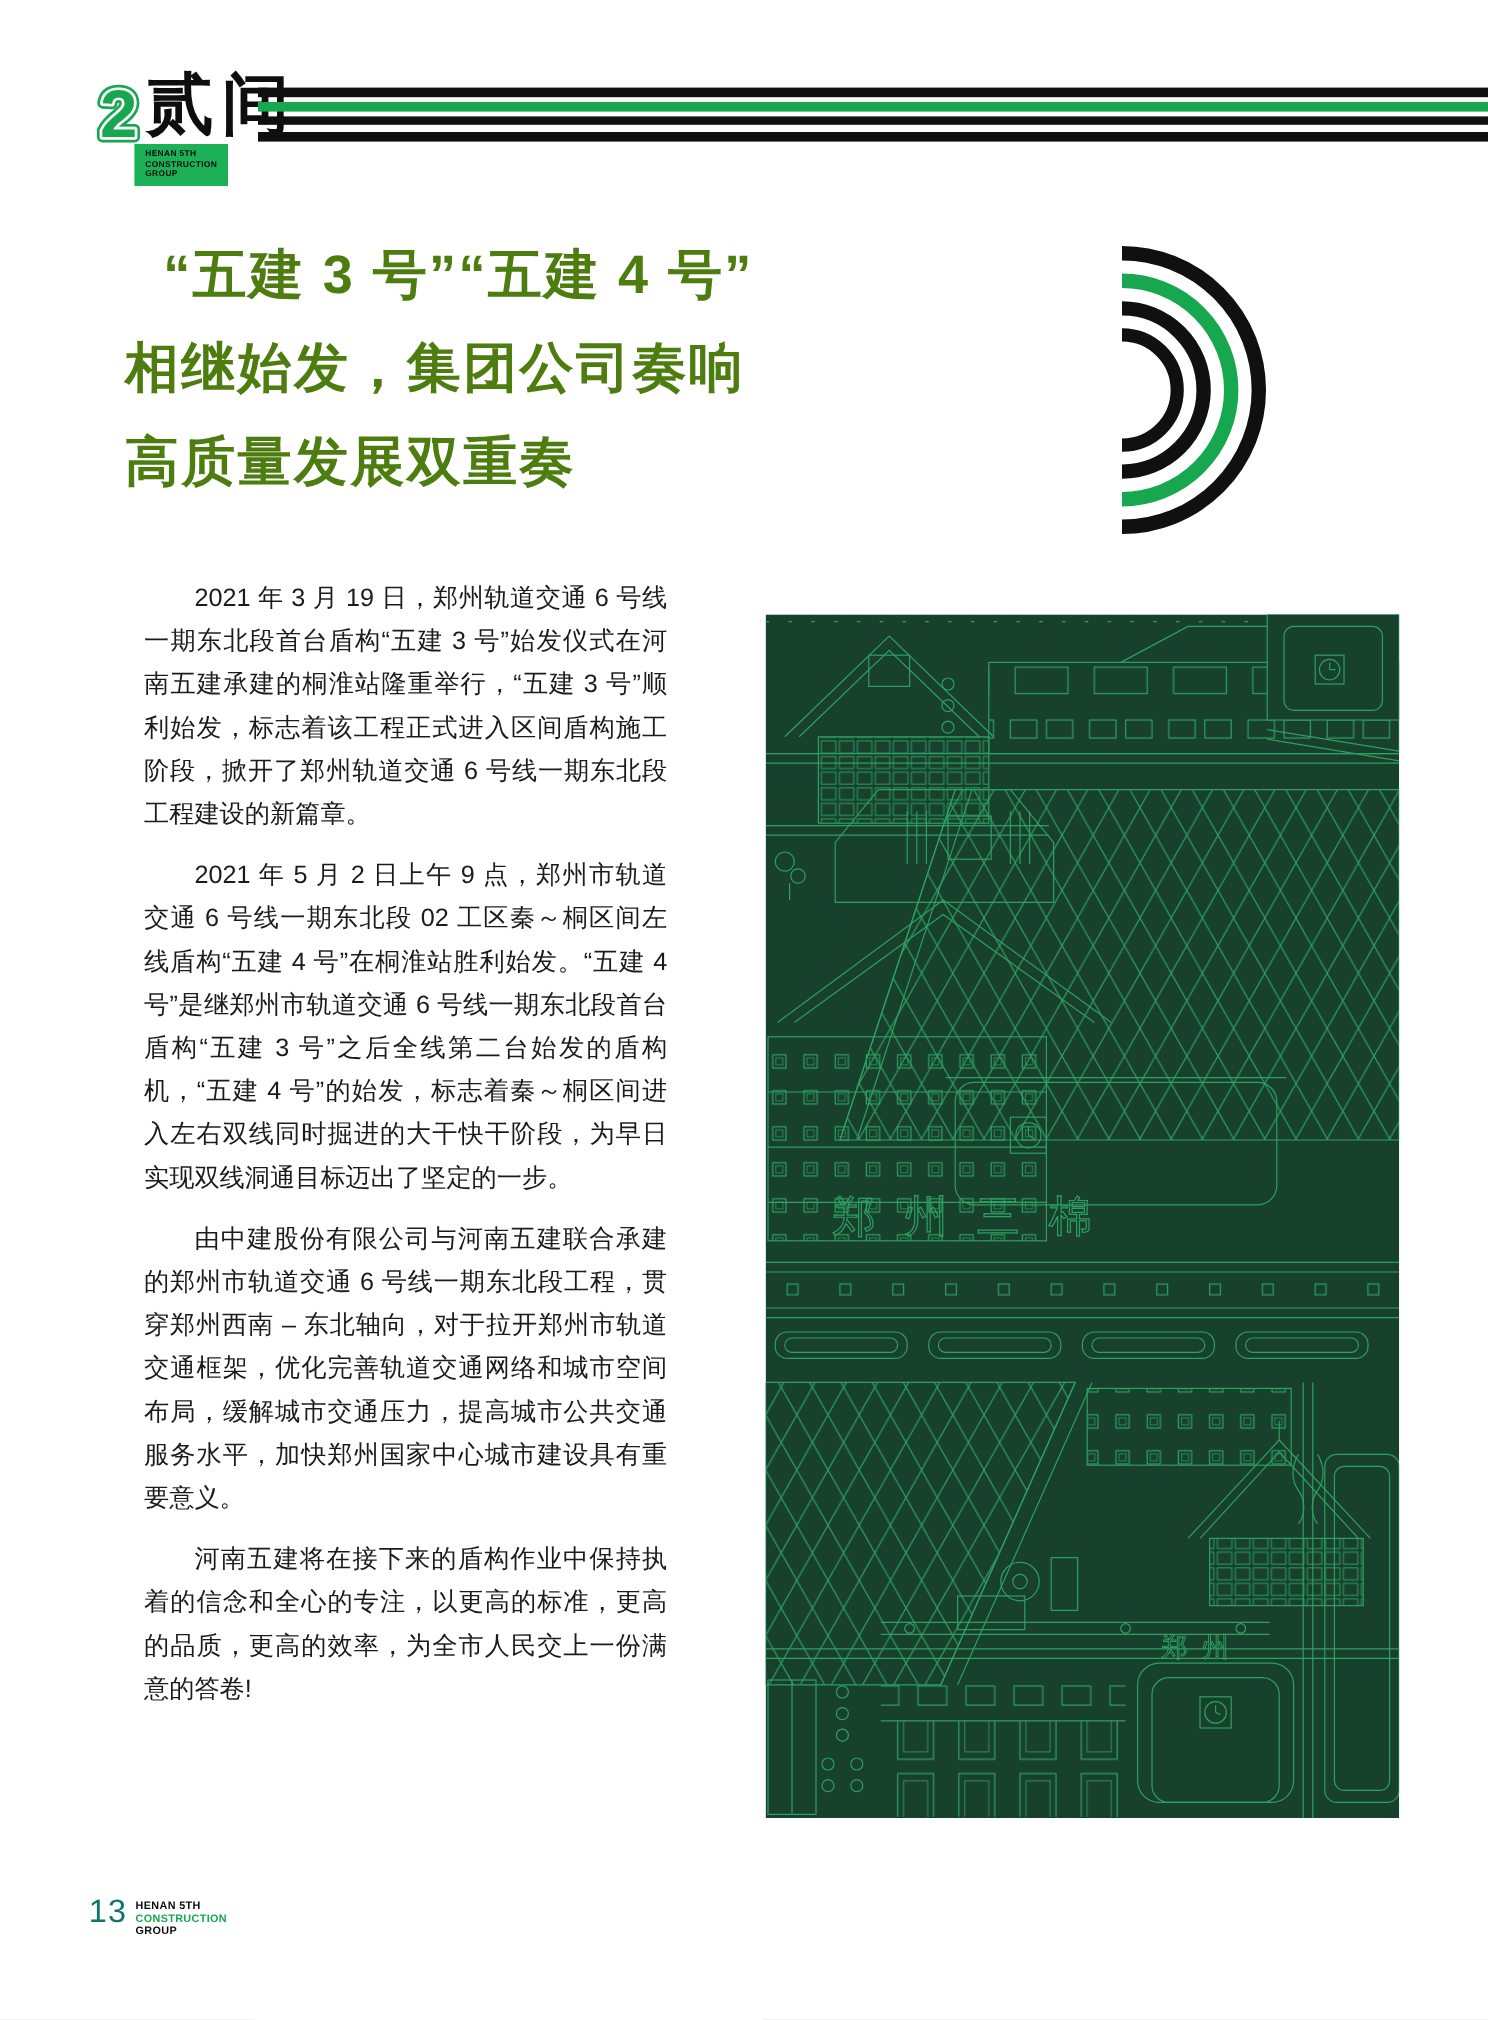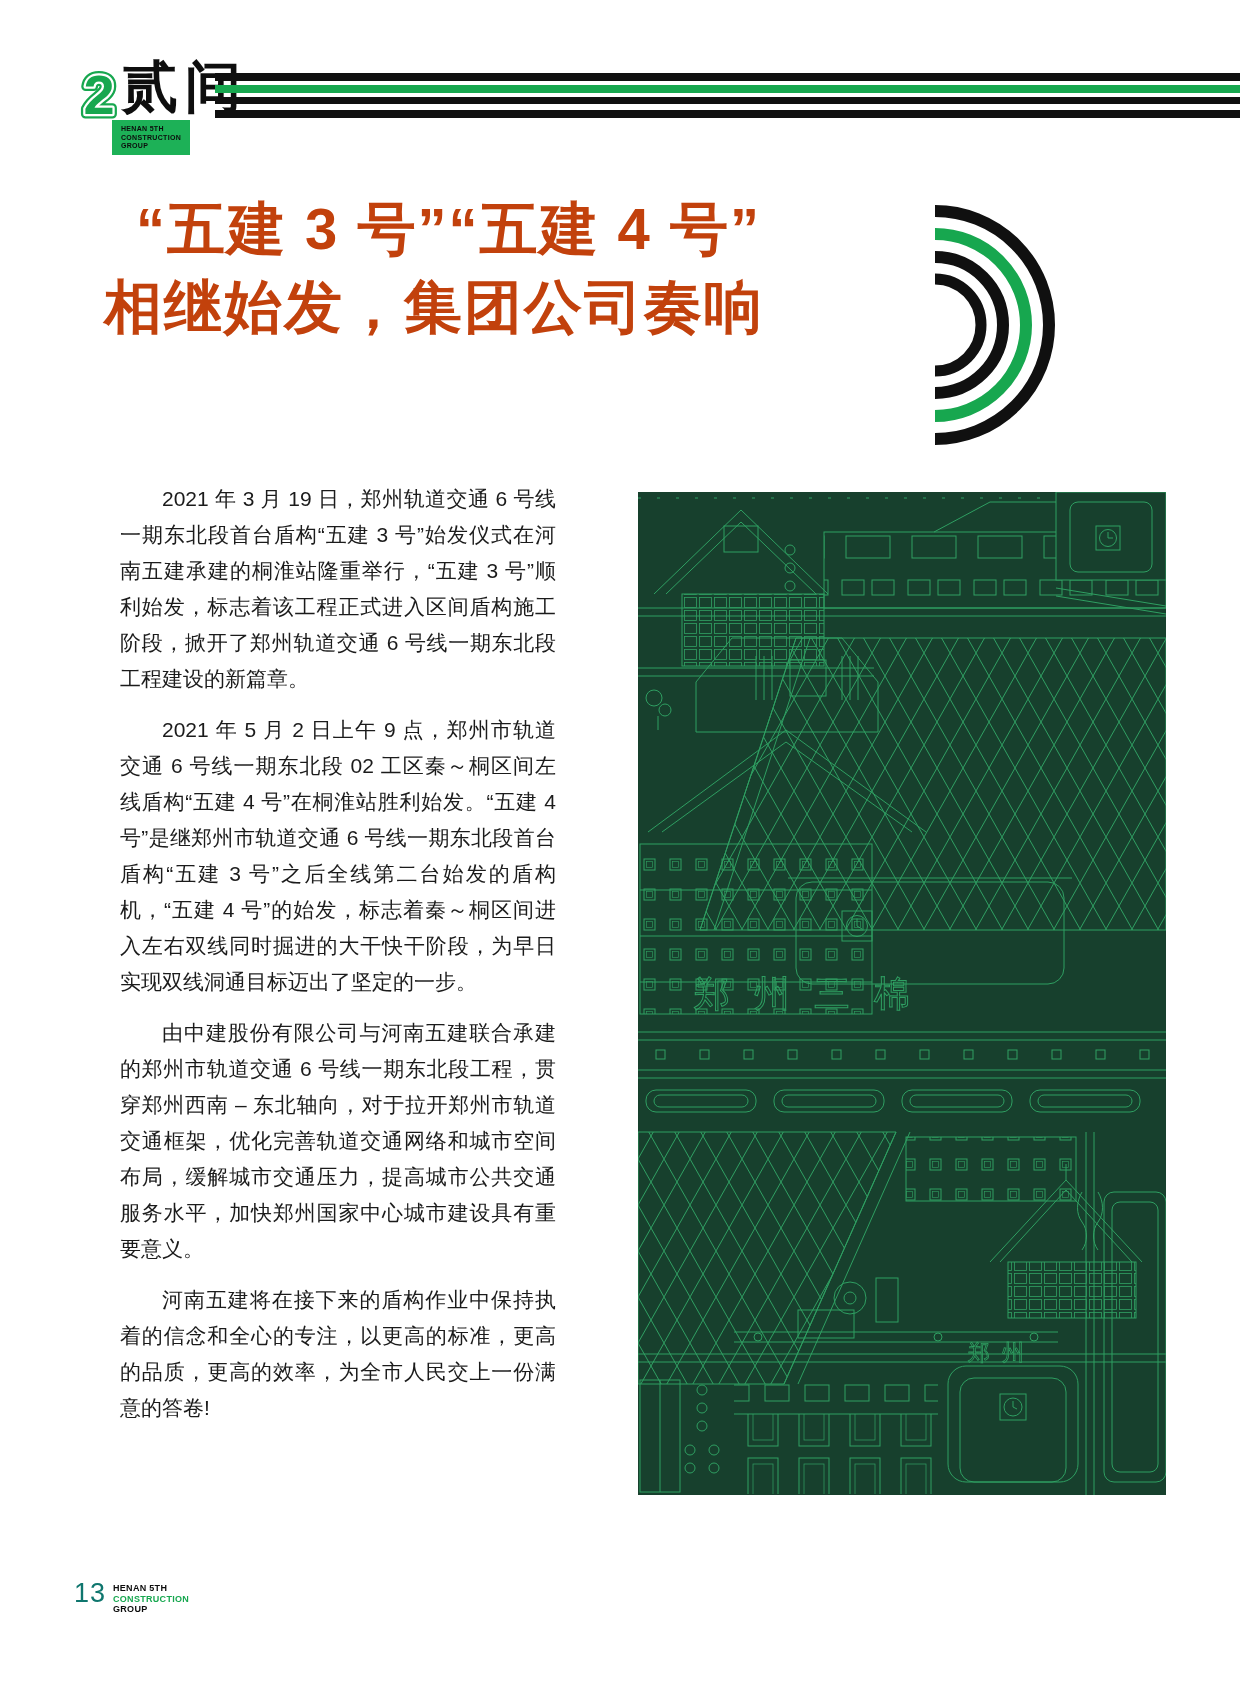--- a/index.html
+++ b/index.html
@@ -24,34 +24,34 @@
   }
   .stripes{position:absolute;left:215px;top:73px;width:1025px;}
   .stripe{width:100%;}
   .stripe-1{height:8px;background:#101010;margin-bottom:4px;}
   .stripe-2{height:8px;background:#17a74f;margin-bottom:4px;}
   .stripe-3{height:7px;background:#101010;margin-bottom:6px;}
   .stripe-4{height:8px;background:#101010;}
   
   .title{position:absolute;left:104px;top:190px;width:720px;}
   .title-line{
-    font-size:58px;line-height:78px;font-weight:900;color:#c2410c;
+    font-size:45px;line-height:78px;font-weight:900;color:#4d7c0f;
     letter-spacing:2px;white-space:nowrap;
   }
   .title-line:first-child{padding-left:32px;}
   
   .arc{position:absolute;left:858px;top:192px;}
   
   .article{
     position:absolute;left:105px;top:466px;width:466px;
     font-size:21px;line-height:36px;color:#1b1b1b;text-align:justify;
   }
   .article p{margin:15px;text-indent:2em;}
   
-  .panel{position:absolute;left:638px;top:492px;width:471px;height:1003px;}
+  .panel{position:absolute;left:638px;top:512px;width:471px;height:1003px;}
   .panel svg{display:block;}
   
   .page-number{position:absolute;left:74px;top:1578px;font-size:27px;color:#0f766e;letter-spacing:1px;}
   .footer-org{position:absolute;left:113px;top:1583px;}
   .footer-org span{
     display:block;font-size:9px;line-height:10.5px;font-weight:900;
     color:#0c0c0c;letter-spacing:.3px;
   }
   .footer-org .green{color:#17a74f;}
 </style>
@@ -74,20 +74,21 @@
   <div class="stripes">
     <div class="stripe stripe-1"></div>
     <div class="stripe stripe-2"></div>
     <div class="stripe stripe-3"></div>
     <div class="stripe stripe-4"></div>
   </div>
 
   <h1 class="title" style="margin:0;font-weight:900;">
     <div class="title-line">“五建 3 号”“五建 4 号”</div>
     <div class="title-line">相继始发，集团公司奏响</div>
+    <div class="title-line">高质量发展双重奏</div>
   </h1>
 
   <svg class="arc" width="220" height="266" viewBox="0 0 220 266">
     <path d="M77 19 A114 114 0 0 1 77 247" fill="none" stroke="#101010" stroke-width="12"></path>
     <path d="M77 42 A91 91 0 0 1 77 224" fill="none" stroke="#17a74f" stroke-width="12"></path>
     <path d="M77 65 A68 68 0 0 1 77 201" fill="none" stroke="#101010" stroke-width="12"></path>
     <path d="M77 87 A46 46 0 0 1 77 179" fill="none" stroke="#101010" stroke-width="11"></path>
   </svg>
 
   <div class="article">

